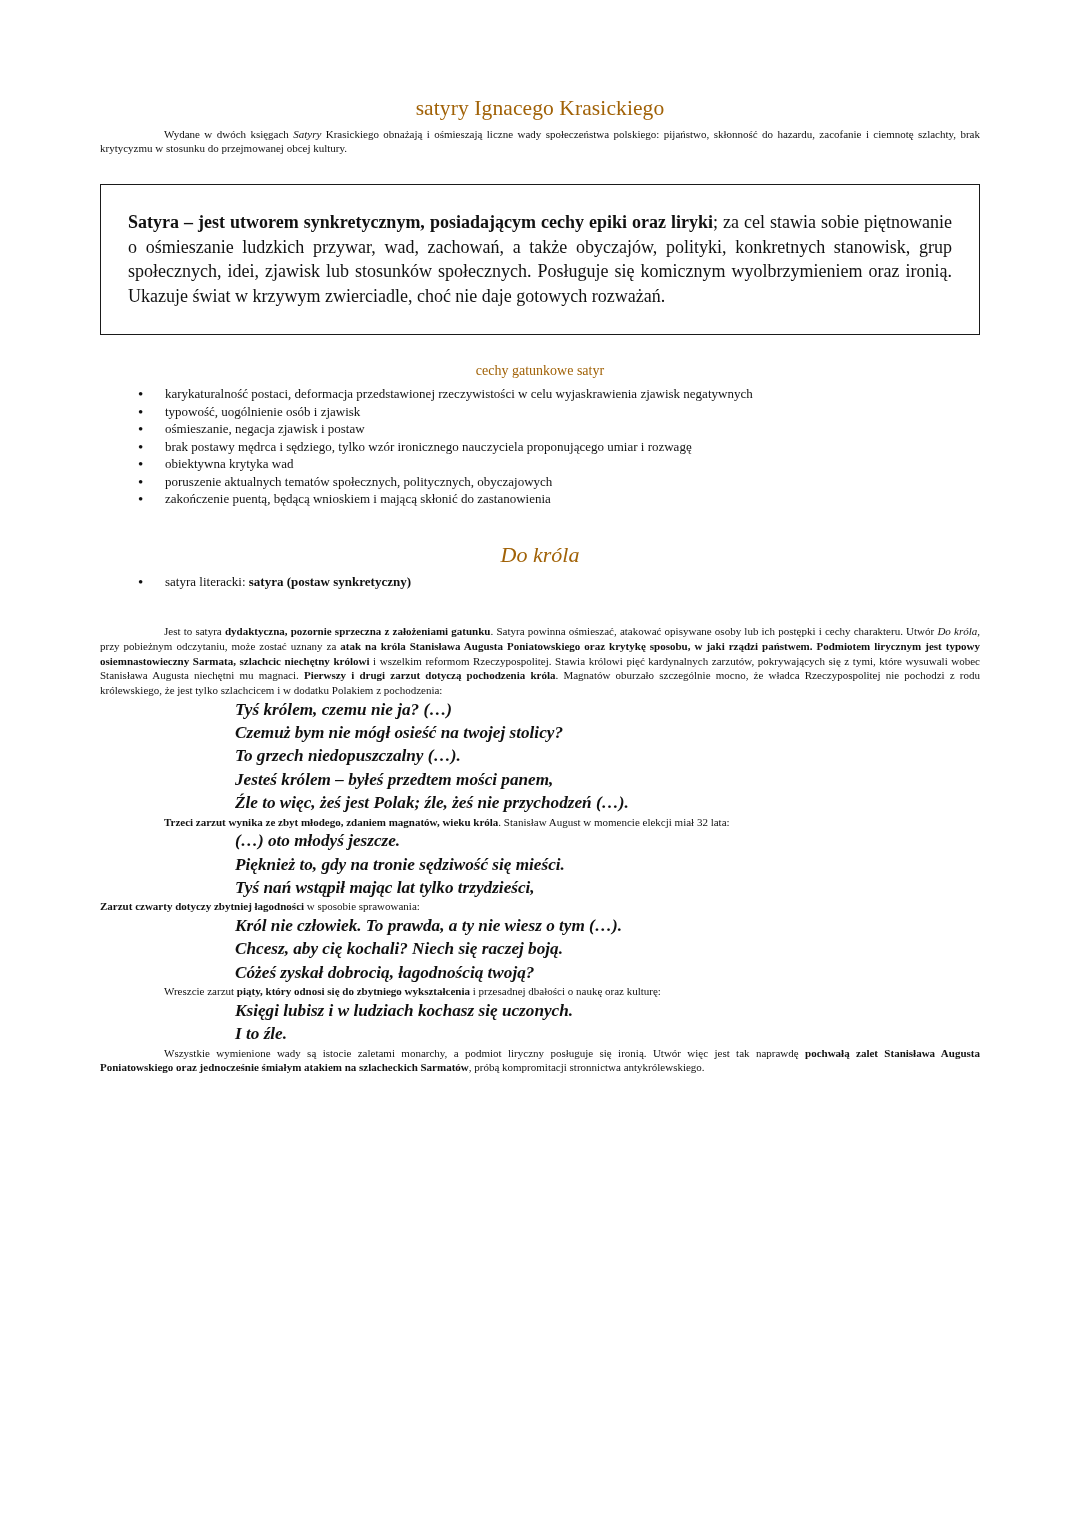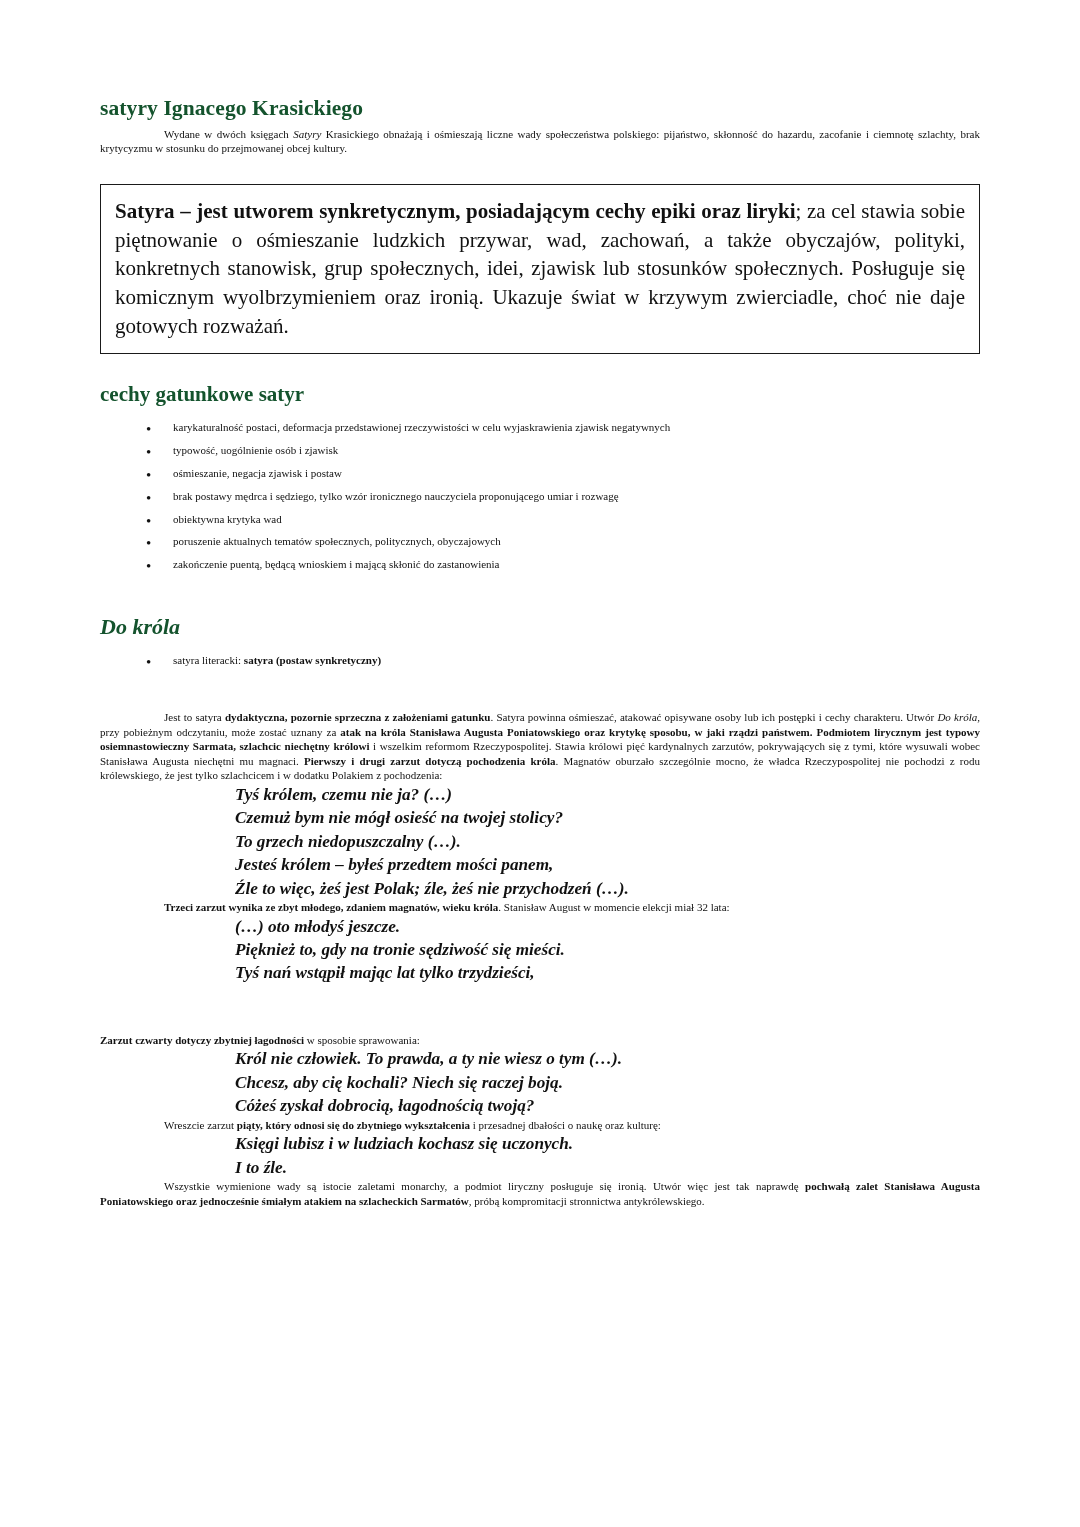--- a/index.html
+++ b/index.html
@@ -22,75 +22,75 @@
     position: absolute;
     left: 100px;
     top: 96px;
     width: 880px;
   }
 
   h1.doc-title,
   h2.section-heading {
     margin: 0;
     padding: 0;
-    text-align: left;
-    color: #14532d;
-    font-weight: bold;
+    text-align: center;
+    color: #a16207;
+    font-weight: normal;
     line-height: 1.15;
   }
   h1.doc-title {
     font-size: 21.5px;
     letter-spacing: .1px;
   }
   h2.section-heading {
-    font-size: 21px;
+    font-size: 14px;
   }
   h2.section-heading.italic-head {
     font-style: italic;
     font-size: 22px;
   }
 
   p.body-par {
     margin: 0;
     font-size: 11px;
     line-height: 1.33;
     text-align: justify;
     text-justify: inter-word;
   }
   p.indent { text-indent: 64px; }
-  p.noindent { text-indent: 0; margin-top: 48px; }
+  p.noindent { text-indent: 0; }
 
   .gap-6  { height: 6px; }
   .gap-28 { height: 28px; }
   .gap-34 { height: 34px; }
 
   .definition-box {
     border: 1px solid #1a1a1a;
     padding: 9px 11px 10px 11px;
     box-sizing: border-box;
   }
   .definition-box p {
-    margin: 3px;
-    font-size: 21px;
+    margin: 16px;
+    font-size: 18px;
     line-height: 1.365;
     text-align: justify;
   }
 
   ul.bullets {
     list-style: none;
     margin: 0;
     padding: 0;
   }
   ul.bullets > li {
     position: relative;
     padding-left: 65px;
-    font-size: 11px;
+    font-size: 13px;
     line-height: 1.345;
     text-align: left;
-    margin: 8px;
+    margin: 0;
   }
   ul.bullets > li::before {
     content: "\2022";
     position: absolute;
     left: 38px;
     top: -1px;
     font-size: 15px;
     line-height: inherit;
     color: #111111;
   }

